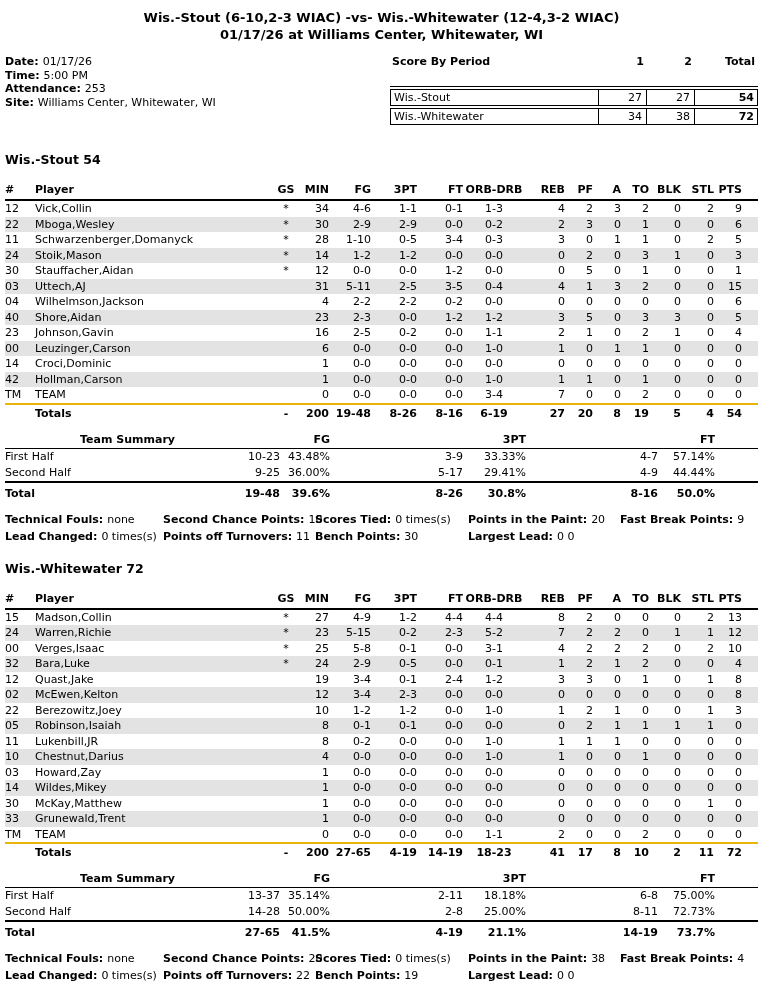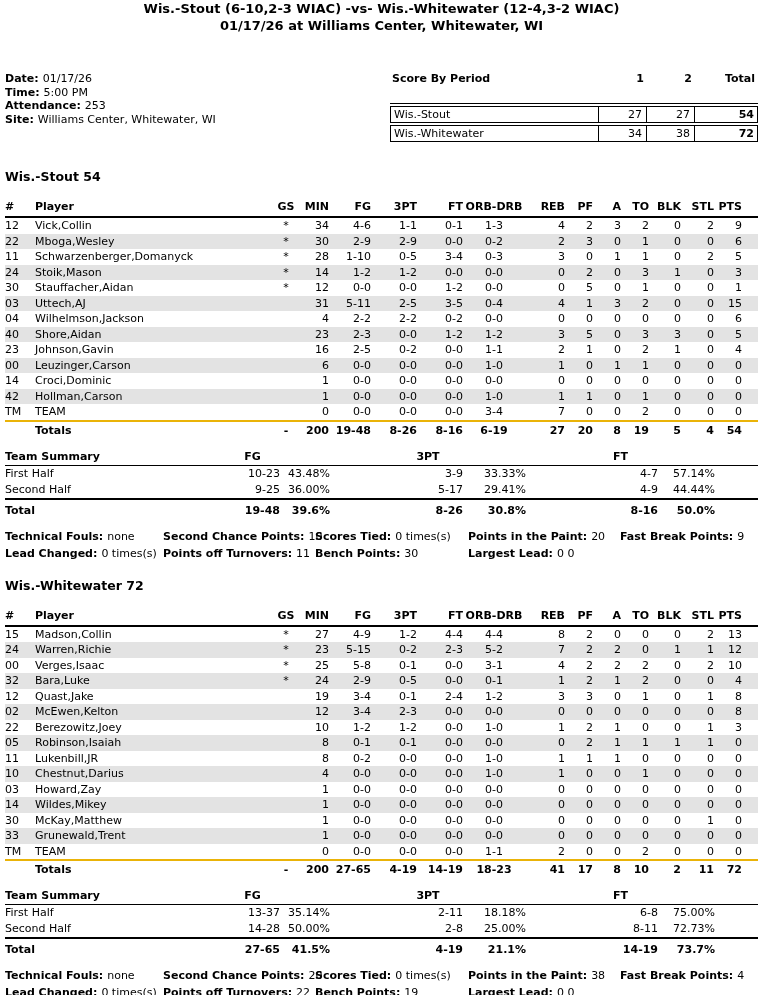--- a/index.html
+++ b/index.html
@@ -1,22 +1,22 @@
 <!DOCTYPE html>
 <html><head>
 <meta charset="utf-8">
 <style>
   html,body{margin:0;padding:0;background:#fff;width:763px;height:995px;overflow:hidden;}
   body{font-family:"DejaVu Sans","Liberation Sans",sans-serif;font-size:11px;color:#000;}
   .page{padding:0 5px;width:753px;}
   .title{text-align:center;font-weight:bold;font-size:13px;line-height:17px;}
-  .title.first{margin-top:0;}
+  .title.first{margin-top:9px;}
 
   
-  .top-row{display:flex;justify-content:space-between;margin-top:38px;}
+  .top-row{display:flex;justify-content:space-between;margin-top:12px;}
   .info-line{line-height:13.5px;white-space:nowrap;}
   .info-line .nl{font-weight:bold;}
   .info-line .nv{margin-left:4px;}
   .sbp{width:368px;}
   .sbp-head{display:flex;border-bottom:1px solid #000;font-weight:bold;padding-bottom:18px;align-items:flex-end;}
   .sbp-head .sbp-name{flex:1;padding-left:2px;}
   .sbp-p{width:48px;text-align:right;padding-right:4px;box-sizing:border-box;}
   .sbp-t{width:62px;text-align:right;padding-right:3px;box-sizing:border-box;font-weight:bold;}
   .sbp-row{display:flex;border:1px solid #000;margin-top:2px;height:15px;align-items:center;}
   .sbp-row .sbp-name{flex:1;padding-left:3px;border-right:1px solid #000;align-self:stretch;display:flex;align-items:center;}
@@ -32,21 +32,21 @@
   .box td{padding:0;line-height:15.5px;white-space:nowrap;}
   .box tbody tr:nth-child(even) td{background:#e3e3e3;}
   .box tfoot td{border-top:2px solid #eab308;font-weight:bold;line-height:17px;}
   .cl{text-align:left;}
   .cc{text-align:center;}
   .cr{text-align:right;}
   .cp{padding-right:16px !important;}
 
   
   .summary{width:753px;margin-top:10px;}
-  .summary th{font-weight:bold;border-bottom:1px solid #000;padding:1px 0 2px 0;white-space:nowrap;}
+  .summary th{font-weight:bold;border-bottom:1px solid #000;padding:1px 0 2px 0;white-space:nowrap;text-align:right;}
   .summary td{padding:0;line-height:16px;white-space:nowrap;}
   .summary tbody tr:last-child td{border-bottom:2px solid #000;}
   .summary tfoot td{font-weight:bold;padding-top:3px;line-height:16px;}
 
   
   .notes{margin-top:9px;}
   .notes-row{display:grid;grid-template-columns:158px 152px 153px 152px 1fr;line-height:17px;}
   .note{white-space:nowrap;}
   .note .nl{font-weight:bold;}
   .note .nv{margin-left:4px;}

